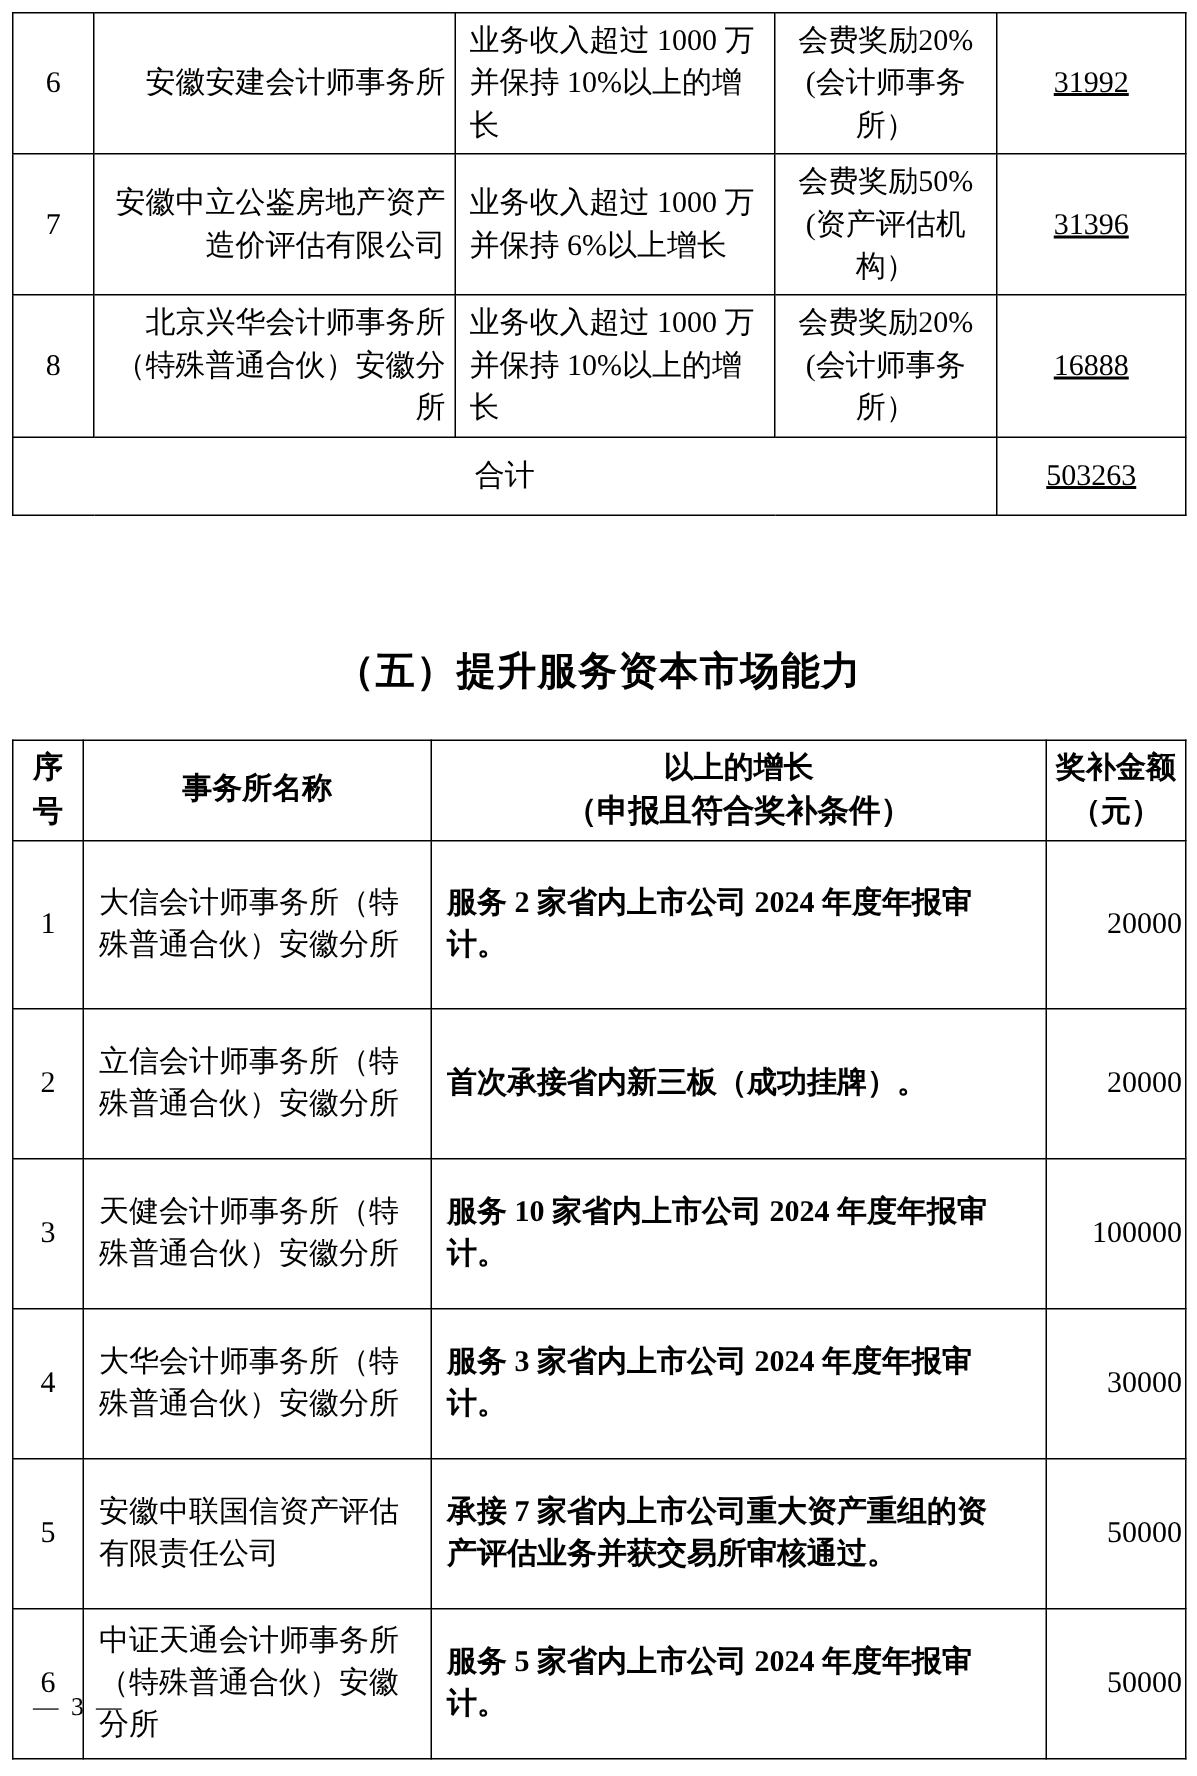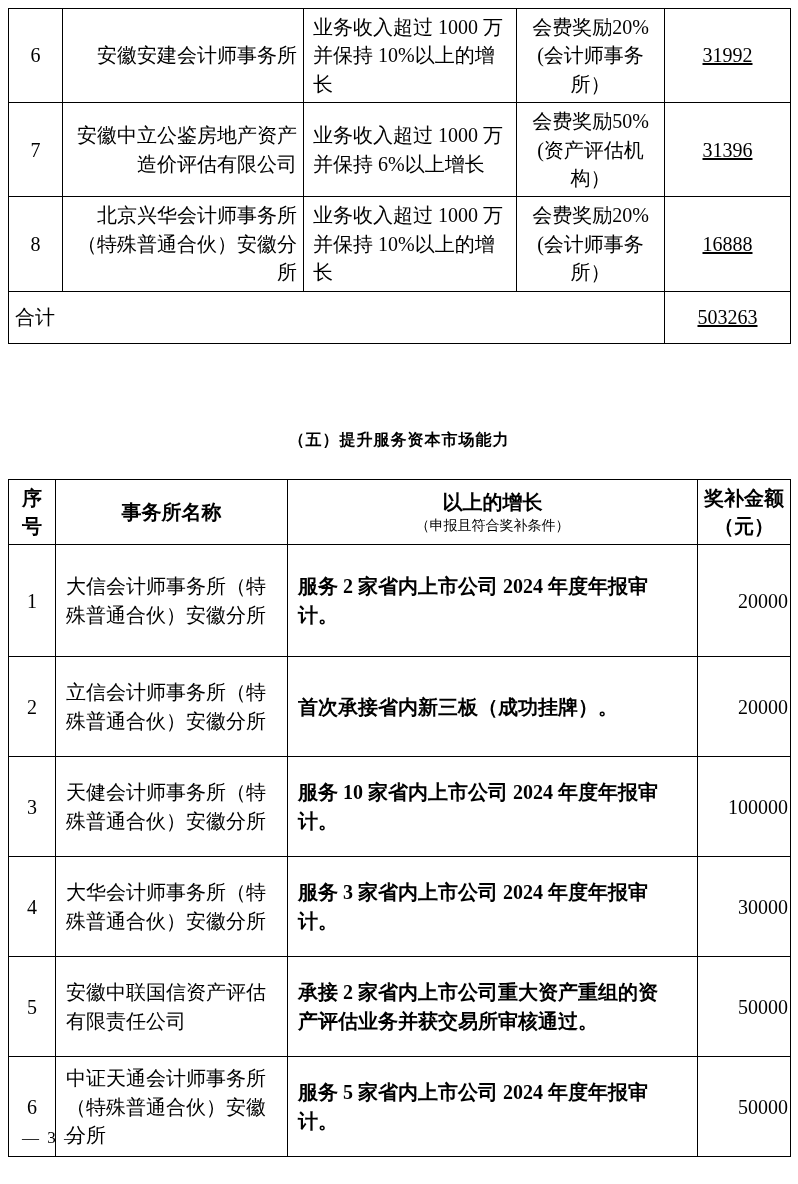--- a/index.html
+++ b/index.html
@@ -38,39 +38,39 @@
   
   .t1 .c-no   { text-align: center; }
   .t1 .c-name { text-align: right; padding-left: 9px; }
   .t1 .c-basis{ text-align: left; padding-left: 9px; }
   .t1 .c-reward{ text-align: center; }
   .t1 .c-amt  { text-align: center; text-decoration: underline; }
   .t1 tr.r6 { height: 88px; }
   .t1 tr.r7 { height: 92px; }
   .t1 tr.r8 { height: 92px; }
   .t1 tr.total { height: 52px; }
-  .t1 .total-label { }
+  .t1 .total-label { text-align: center; }
   
   .section-heading {
     margin: 86px 0 28px 0;
     text-align: center;
-    font-size: 16px;
+    font-size: 26px;
     font-weight: bold;
     letter-spacing: 1px;
   }
   
   .t2 th { font-weight: bold; text-align: center; }
   .t2 tr.head { height: 56px; margin-top: 48px; }
   .t2 tr.body-row { height: 100px; }
   .t2 tr.row1 { height: 112px; }
   .t2 .c-no   { text-align: center; }
   .t2 .c-name { text-align: left; padding-left: 10px; padding-right: 8px; }
   .t2 .c-basis{ text-align: left; padding-left: 10px; padding-right: 24px; font-weight: bold; }
   .t2 .c-amt  { text-align: right; padding-left: 2px; padding-right: 2px; }
-  .t2 .head-sub { font-size: 14px; font-weight: normal; }
+  .t2 .head-sub { font-size: 21px; font-weight: bold; }
   
   .footer {
     position: absolute;
     left: 22px;
     top: 1128px;
     font-size: 17px;
     letter-spacing: 2px;
   }
 </style>
 </head>
@@ -154,21 +154,21 @@
     </tr>
     <tr class="body-row">
       <td class="c-no">4</td>
       <td class="c-name">大华会计师事务所（特殊普通合伙）安徽分所</td>
       <td class="c-basis">服务 3 家省内上市公司 2024 年度年报审计。</td>
       <td class="c-amt">30000</td>
     </tr>
     <tr class="body-row">
       <td class="c-no">5</td>
       <td class="c-name">安徽中联国信资产评估有限责任公司</td>
-      <td class="c-basis">承接 2 家省内上市公司重大资产重组的资产评估业务并获交易所审核通过。</td>
+      <td class="c-basis">承接 7 家省内上市公司重大资产重组的资产评估业务并获交易所审核通过。</td>
       <td class="c-amt">50000</td>
     </tr>
     <tr class="body-row">
       <td class="c-no">6</td>
       <td class="c-name">中证天通会计师事务所（特殊普通合伙）安徽分所</td>
       <td class="c-basis">服务 5 家省内上市公司 2024 年度年报审计。</td>
       <td class="c-amt">50000</td>
     </tr>
   </tbody>
     </table>

